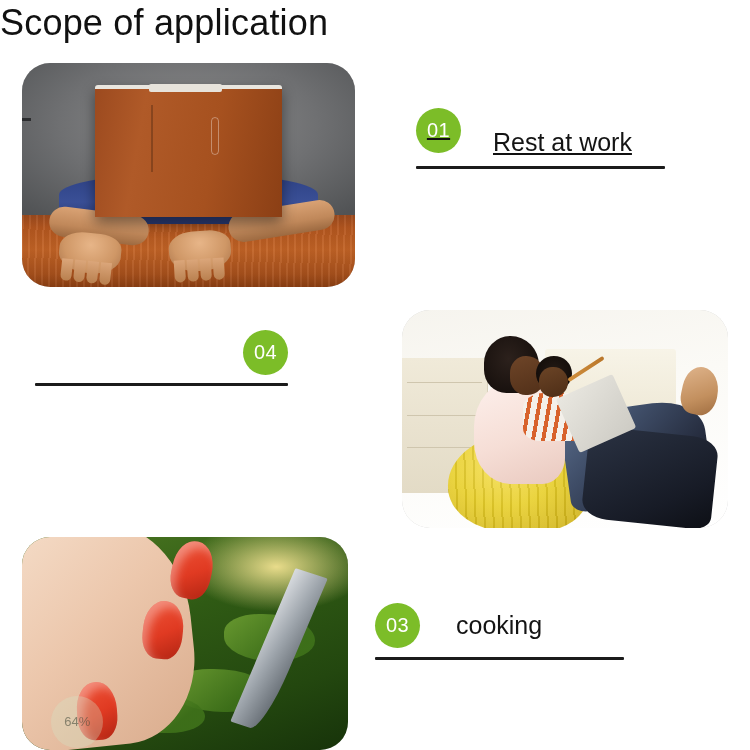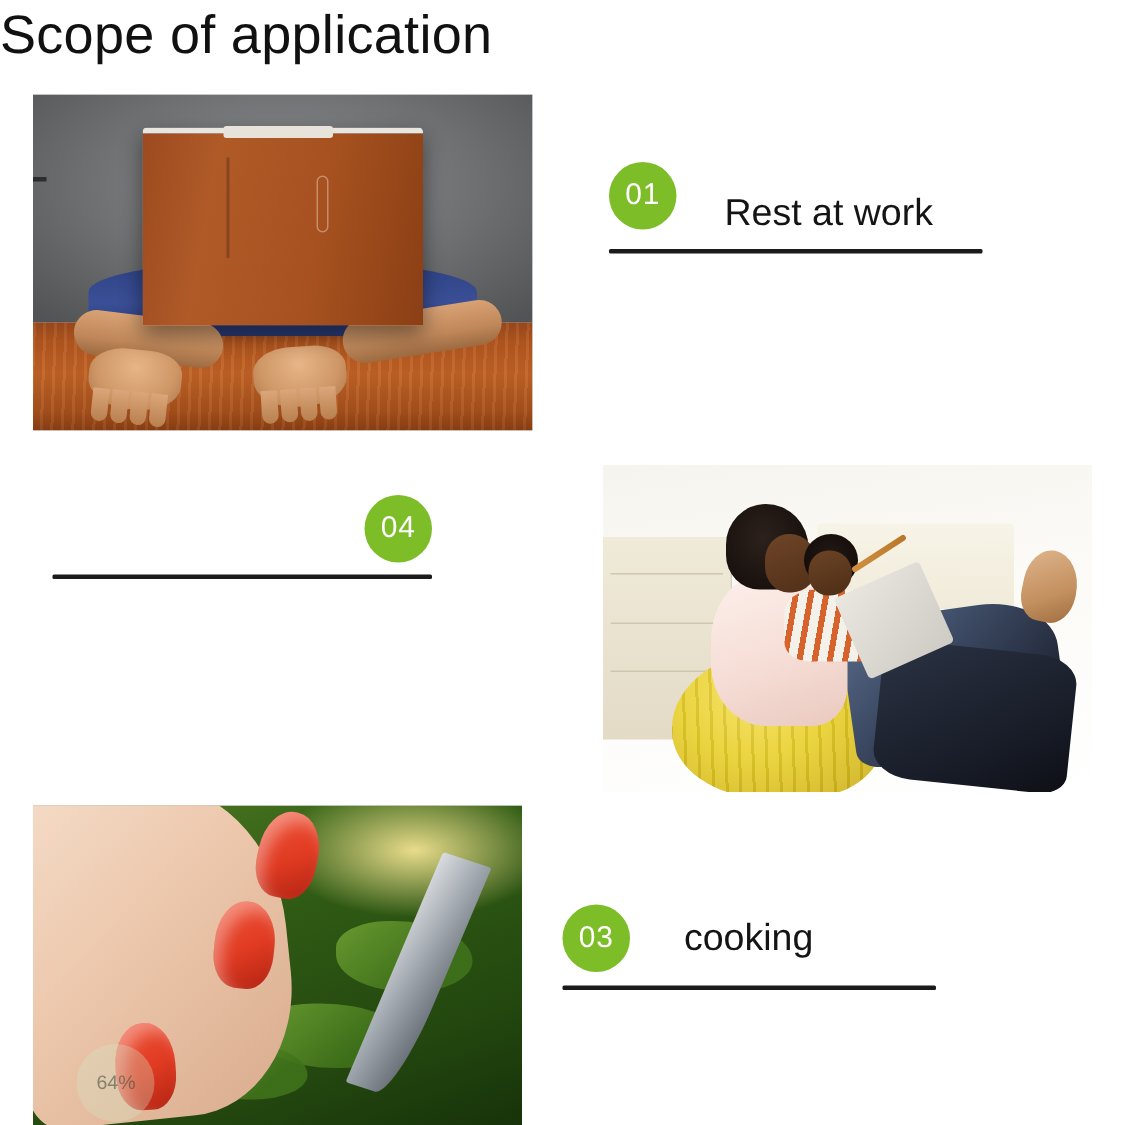--- a/index.html
+++ b/index.html
@@ -28,20 +28,21 @@
     letter-spacing: 0.2px;
     color: #111111;
     line-height: 42px;
   }
 
   
   .photo {
     position: absolute;
     overflow: hidden;
     background: #cccccc;
+    border-radius: 28px;
   }
   .photo .scene {
     position: absolute;
     inset: 0;
   }
 
   
   #photo-desk { left: 22px; top: 63px; width: 333px; height: 224px; }
   .desk-wall {
     position: absolute; left: 0; top: 0; width: 100%; height: 68%;
@@ -263,21 +264,21 @@
     color: #141414;
     white-space: nowrap;
   }
   .rule {
     height: 3px;
     background: #1b1b1b;
     border-radius: 1px;
   }
 
   
-  #caption-rest { left: 406px; top: 104px; }
+  #caption-rest { left: 416px; top: 104px; text-decoration: underline; }
   #caption-rest .caption-label { margin-left: 16px; margin-top: 24px; }
   #caption-rest .rule { width: 249px; margin-top: 9px; }
 
   
   #caption-write { left: 35px; top: 330px; }
   #caption-write .row { justify-content: flex-end; }
   #caption-write .caption-label { margin-right: 8px; }
   #caption-write .rule { width: 253px; margin-top: 8px; }
 
   

